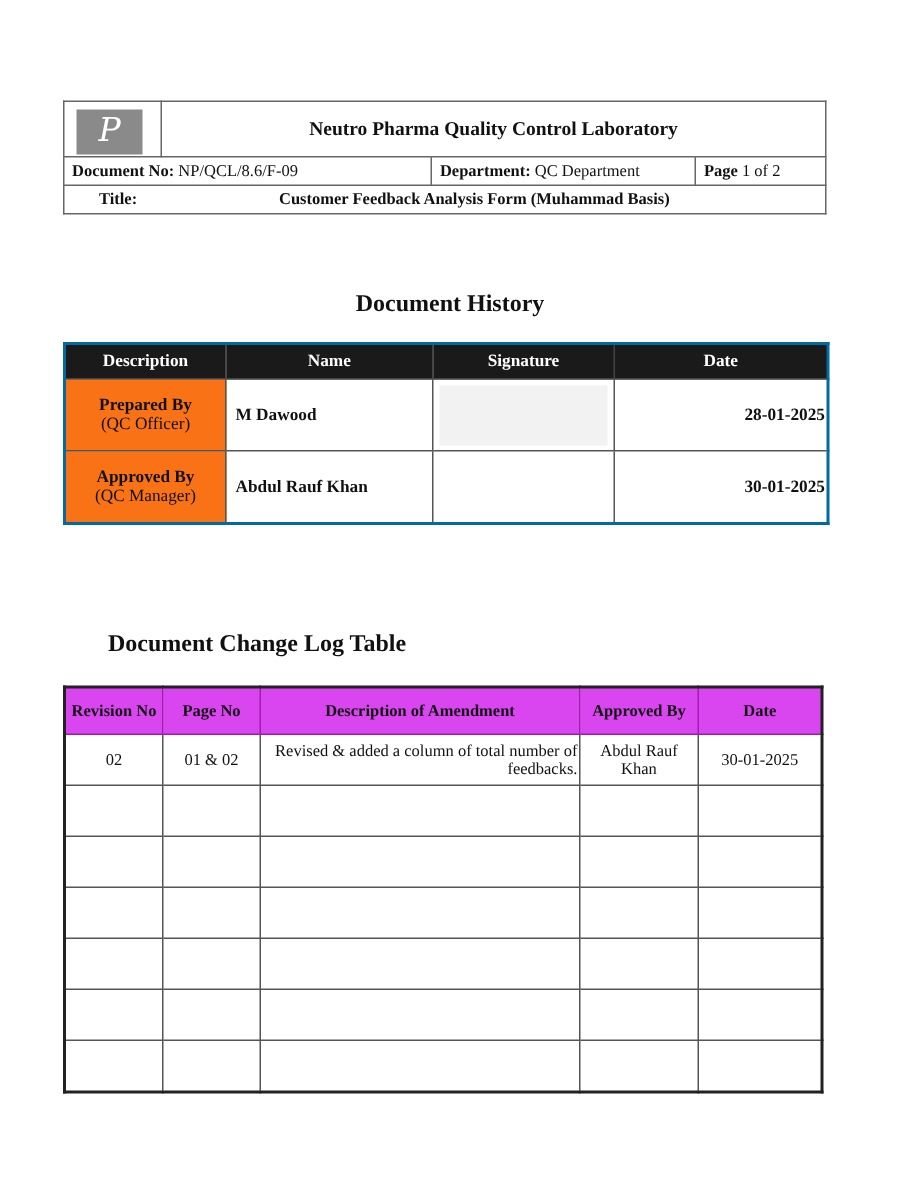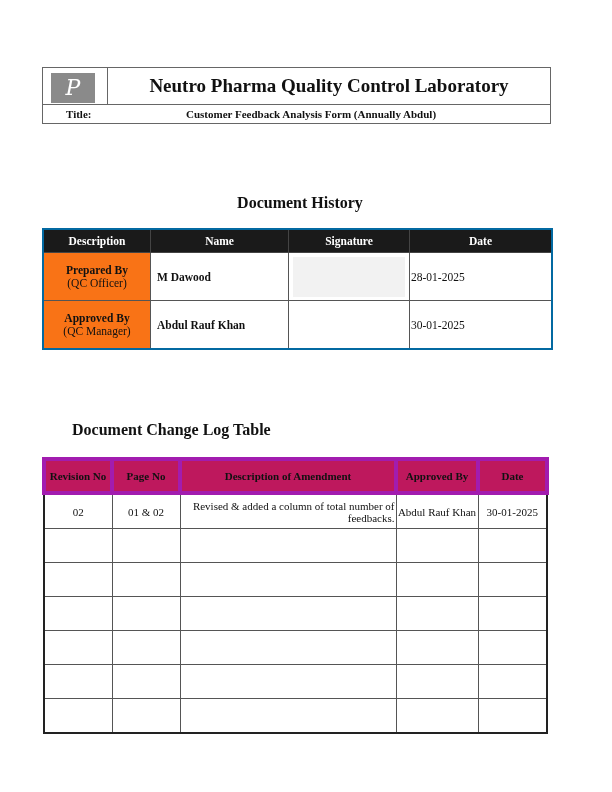--- a/index.html
+++ b/index.html
@@ -6,49 +6,54 @@
   body {
     width:612px; height:792px; background:#ffffff; position:relative; overflow:hidden;
     font-family:"Liberation Serif", serif; color:#111;
   }
   .hdr { position:absolute; left:42px; top:67px; width:509px; border:1px solid #555; border-collapse:collapse; }
   .hdr td { border:1px solid #666; font-size:11px; padding:0 5px; height:18px; }
   .hdr .logo-cell { width:64px; height:36px; padding:0; }
   .logo { width:44px; height:30px; margin:3px 0 0 8px; background:#8a8a8a;
     display:flex; align-items:center; justify-content:center; color:#fff;
     font-family:"DejaVu Serif", serif; font-style:italic; font-size:22px; }
-  .hdr .org { text-align:center; font-weight:bold; font-size:19px; }
+  .hdr .org { text-align:center; font-weight:bold; font-size:13px; }
   .b { font-weight:bold; }
   h2 { position:absolute; margin:0; font-weight:bold; font-size:16px;text-align:right; }
   .hist { position:absolute; left:42px; top:228px; width:511px; border-collapse:collapse; border:2px solid #0369a1; }
   .hist th { background:#1a1a1a; color:#fff; font-size:11.5px; height:20px; border:1px solid #444; }
   .hist td { border:1px solid #555; height:45px; font-size:11.5px; }
   .hist td.desc { background:#f97316; text-align:center; width:104px; line-height:13px; }
   .hist td.name { font-weight:bold; padding-left:6px; width:130px; }
   .hist td.sig { width:118px; }
-  .hist td.date { font-weight:normal; text-align:left; }
+  .hist td.date { font-weight:bold; text-align:right; }
   .sigbox { width:112px; height:40px; margin:0 auto; background:#f2f2f2; }
   .log { position:absolute; left:42px; top:457px; width:507px; border-collapse:collapse; border:2px solid #222; }
-  .log th { background:#be185d; font-size:11px; font-weight:bold; border:4px solid #a21caf; height:28px; line-height:12px; }
+  .log th { background:#d946ef; font-size:11px; font-weight:bold; border:1px solid #a21caf; height:28px; line-height:12px; }
   .log td { border:1px solid #555; font-size:11px; height:31px; text-align:center; line-height:12px; }
   .log td.left { text-align:right; padding-left:4px; }
 </style>
 </head>
 <body>
 
 <table class="hdr">
   <tbody>
       <tr>
     <td class="logo-cell">
           <div class="logo">P</div>
         </td>
     <td colspan="3" class="org">Neutro Pharma Quality Control Laboratory</td>
   </tr>
   <tr>
-    <td colspan="4"><span class="b" style="margin-left:18px;display:inline-block;width:100px">Title:</span><span class="b" style="margin-left:20px">Customer Feedback Analysis Form (Annually Abdul)</span></td>
+    <td colspan="2" style="width:183px"><span class="b">Document No:</span> <span>NP/QCL/8.6/F-09</span></td>
+    <td style="width:165px"><span class="b">Department:</span> <span>QC Department</span></td>
+    <td><span class="b">Page</span> <span>1 of 2</span></td>
+  </tr>
+  <tr>
+    <td colspan="4"><span class="b" style="margin-left:18px;display:inline-block;width:100px">Title:</span><span class="b" style="margin-left:20px">Customer Feedback Analysis Form (Muhammad Basis)</span></td>
   </tr>
 </tbody>
   </table>
 
 <h2 style="left:0;width:600px;text-align:center;top:194px">Document History</h2>
 
 <table class="hist">
   <tbody>
       <tr>
     <th>Description</th>

